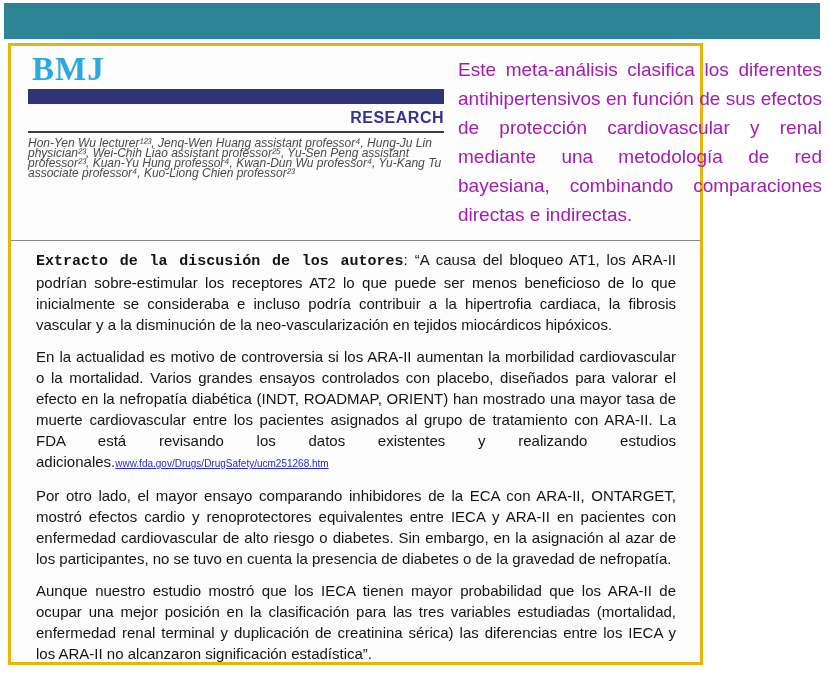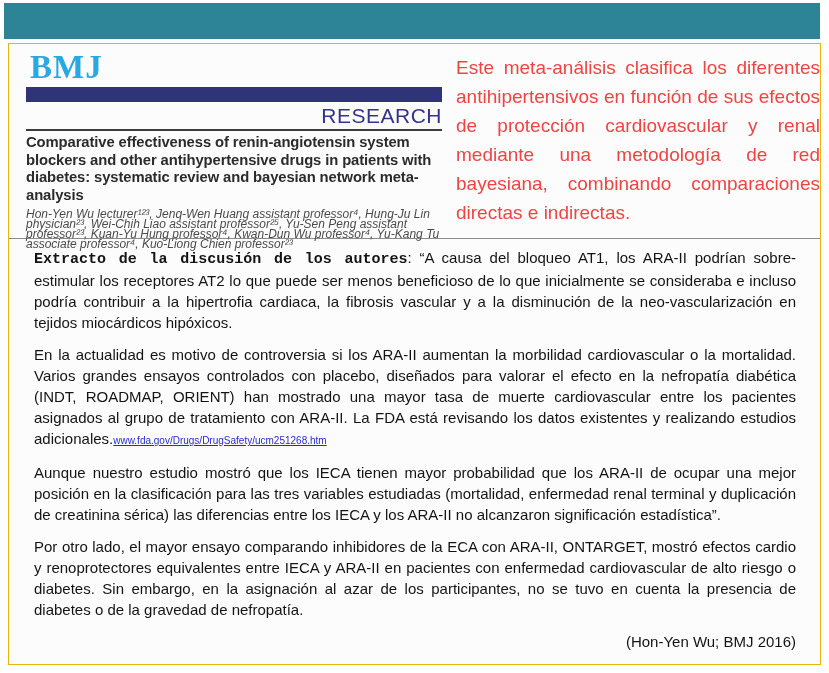--- a/index.html
+++ b/index.html
@@ -1,41 +1,41 @@
 <!DOCTYPE html>
 <html><head>
 <meta charset="utf-8">
 <style>
   * { margin:0; padding:0; box-sizing:border-box; }
   html,body { width:829px; height:673px; background:#ffffff; font-family:"Liberation Sans", sans-serif; }
   .slide { position:relative; width:829px; height:673px; background:#ffffff; overflow:hidden; }
 
   .top-bar { position:absolute; left:4px; top:3px; width:816px; height:36px; }
 
-  .content-box { position:absolute; left:8px; top:43px; width:813px; height:622px;
-                 border:1px solid #eab308; background:#fcfcfc; }
+  .content-box { position:absolute; left:8px; top:43px; width:695px; height:622px;
+                 border:3px solid #eab308; background:#fcfcfc; }
 
   .top-section { position:relative; height:195px; border-bottom:1px solid #8a8a8a; }
 
   
   .paper-thumb { position:absolute; left:17px; top:4px; width:416px; }
   .bmj-logo { font-family:"Liberation Serif", serif; font-weight:bold; font-size:33px;
               letter-spacing:1px; line-height:34px; margin:2px 0 0 4px; }
   .navy-bar { height:15px; margin-top:3px; }
-  .research-label { text-align:right; font-weight:normal; font-size:21px; letter-spacing:0.5px;
+  .research-label { text-align:right; font-weight:bold; font-size:16px; letter-spacing:0.5px;
                     margin-top:6px; line-height:16px; }
   .title-rule { height:2px; background:#3c3c3c; margin-top:5px; }
   .paper-title { font-weight:bold; font-size:14.8px; line-height:17.5px; color:#2b2b2b;
                  margin-top:3px; letter-spacing:-0.1px; }
   .paper-authors { font-size:12px; line-height:10px; color:#4a4a4a; margin-top:5px;
                    font-style:italic; }
 
   
   .intro-text { position:absolute; left:447px; top:9px; width:364px;
-                font-size:19px; line-height:29px; text-align:justify; color:#ef4444; }
+                font-size:19px; line-height:29px; text-align:justify; color:#a21caf; }
 
   
   .bottom-section { padding:8px 24px 0 25px; font-size:15px; line-height:21px;
                     text-align:justify; color:#141414; }
   .bottom-section p { margin:0 0 11px 0; }
   .lead-bold { font-weight:bold;font-family:Liberation Mono, monospace; }
   .fda-link { font-size:10px; text-decoration:underline; cursor:pointer; }
   .attribution { text-align:right; margin-top:3px; font-size:15px; color:#141414; }
 </style>
 </head>
@@ -47,37 +47,36 @@
 
   <div class="content-box">
 
     <div class="top-section">
 
       <div class="paper-thumb">
         <div class="bmj-logo" style="color: rgb(41, 169, 225);">BMJ</div>
         <div class="navy-bar" style="background-color: rgb(47, 51, 119);"></div>
         <div class="research-label" style="color: rgb(52, 52, 140);">RESEARCH</div>
         <div class="title-rule"></div>
-        <div class="paper-title">Comparative effectiveness of renin-angiotensin system blockers and other antihypertensive drugs in patients with diabetes: systematic review and bayesian network meta-analysis</div>
         <div class="paper-authors">Hon-Yen Wu lecturer¹²³, Jenq-Wen Huang assistant professor⁴, Hung-Ju Lin physician²³, Wei-Chih Liao assistant professor²⁵, Yu-Sen Peng assistant professor²³, Kuan-Yu Hung professor⁴, Kwan-Dun Wu professor⁴, Yu-Kang Tu associate professor⁴, Kuo-Liong Chien professor²³</div>
       </div>
 
       <div class="intro-text">Este meta-análisis clasifica los diferentes antihipertensivos en función de sus efectos de protección cardiovascular y renal mediante una metodología de red bayesiana, combinando comparaciones directas e indirectas.</div>
 
     </div>
 
     <div class="bottom-section">
 
       <p><span class="lead-bold">Extracto de la discusión de los autores</span><span>: “A causa del bloqueo AT1, los ARA-II podrían sobre-estimular los receptores AT2 lo que puede ser menos beneficioso de lo que inicialmente se consideraba e incluso podría contribuir a la hipertrofia cardiaca, la fibrosis vascular y a la disminución de la neo-vascularización en tejidos miocárdicos hipóxicos.</span></p>
 
       <p><span>En la actualidad es motivo de controversia si los ARA-II aumentan la morbilidad cardiovascular o la mortalidad. Varios grandes ensayos controlados con placebo, diseñados para valorar el efecto en la nefropatía diabética (INDT, ROADMAP, ORIENT) han mostrado una mayor tasa de muerte cardiovascular entre los pacientes asignados al grupo de tratamiento con ARA-II. La FDA está revisando los datos existentes y realizando estudios adicionales.</span><a class="fda-link" style="color: rgb(42, 42, 204);">www.fda.gov/Drugs/DrugSafety/ucm251268.htm</a></p>
 
+      <p>Por otro lado, el mayor ensayo comparando inhibidores de la ECA con ARA-II, ONTARGET, mostró efectos cardio y renoprotectores equivalentes entre IECA y ARA-II en pacientes con enfermedad cardiovascular de alto riesgo o diabetes. Sin embargo, en la asignación al azar de los participantes, no se tuvo en cuenta la presencia de diabetes o de la gravedad de nefropatía.</p>
+
       <p>Aunque nuestro estudio mostró que los IECA tienen mayor probabilidad que los ARA-II de ocupar una mejor posición en la clasificación para las tres variables estudiadas (mortalidad, enfermedad renal terminal y duplicación de creatinina sérica) las diferencias entre los IECA y los ARA-II no alcanzaron significación estadística”.</p>
-
-      <p>Por otro lado, el mayor ensayo comparando inhibidores de la ECA con ARA-II, ONTARGET, mostró efectos cardio y renoprotectores equivalentes entre IECA y ARA-II en pacientes con enfermedad cardiovascular de alto riesgo o diabetes. Sin embargo, en la asignación al azar de los participantes, no se tuvo en cuenta la presencia de diabetes o de la gravedad de nefropatía.</p>
 
       <div class="attribution">(Hon-Yen Wu; BMJ 2016)</div>
 
     </div>
 
   </div>
 
 </div>
 
 </body></html>

